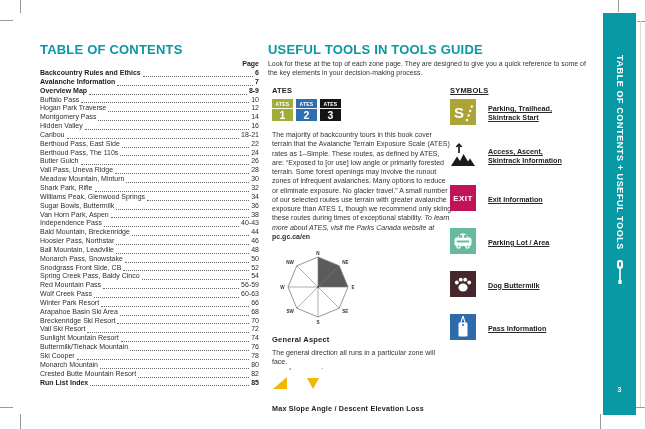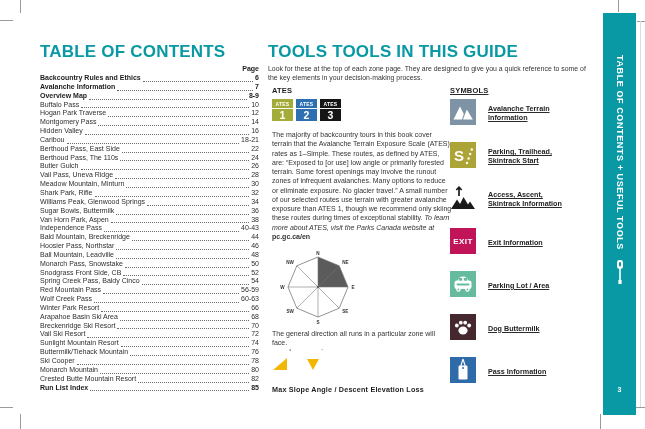--- a/index.html
+++ b/index.html
@@ -5,21 +5,21 @@
   html,body{margin:0;padding:0;background:#fff;}
   #canvas{
     position:relative;width:645px;height:429px;background:#ffffff;overflow:hidden;
     font-family:"Liberation Sans",sans-serif;color:#2b2b2b;
   }
   .crop{position:absolute;background:#9a9a9a;}
   .trim-edge{position:absolute;background:#dcdcdc;}
 
   
   #toc{position:absolute;left:40px;top:42px;width:219px;}
-  .section-title{font-size:17px;font-weight:800;color:#0899A4;letter-spacing:.2px;margin:0 0 2px 0;}
+  .section-title{font-size:13px;font-weight:800;color:#0899A4;letter-spacing:.2px;margin:0 0 2px 0;}
   #toc-page-label{text-align:right;font-size:7px;font-weight:700;color:#222;margin:3px 0 2px 0;}
   .toc-row{display:flex;align-items:flex-end;font-size:7px;line-height:8.85px;color:#2e2e2e;}
   .toc-row .t{white-space:nowrap;}
   .toc-row .dots{flex:1;border-bottom:1px dotted #6a6a6a;margin:0 2px 1px 2px;min-width:6px;}
   .toc-row .p{white-space:nowrap;}
   .toc-row.bold{font-weight:700;color:#1c1c1c;}
 
   
   #tools{position:absolute;left:268px;top:42px;width:318px;}
   #tools-intro{font-size:6.9px;line-height:9px;color:#333;margin:2px 0 0 0;width:318px;}
@@ -249,21 +249,21 @@
         </div>
         <div class="toc-row bold">
           <span class="t">Run List Index</span>
           <span class="dots"></span>
           <span class="p">85</span>
         </div>
       </div>
   </div>
 
   <div id="tools">
-    <h1 class="section-title">TOOLS TOOLS IN THIS GUIDE</h1>
+    <h1 class="section-title">USEFUL TOOLS IN TOOLS GUIDE</h1>
     <p id="tools-intro">Look for these at the top of each zone page. They are designed to give you a quick reference to some of the key elements in your decision-making process.</p>
 
     <div id="ates-col">
       <div class="subhead">ATES</div>
       <div id="badges">
           <div class="badge" style="background: rgb(164, 172, 57);">
             <div class="badge-top">ATES</div>
             <div class="badge-num">1</div>
           </div>
           <div class="badge" style="background: rgb(46, 111, 178);">
@@ -296,44 +296,37 @@
             <text x="66.2" y="13" text-anchor="start">NE</text>
             <text x="75.5" y="38" text-anchor="start">E</text>
             <text x="66.2" y="62" text-anchor="start">SE</text>
             <text x="42" y="72.5" text-anchor="middle">S</text>
             <text x="17.8" y="62" text-anchor="end">SW</text>
             <text x="8.5" y="38" text-anchor="end">W</text>
             <text x="17.8" y="13" text-anchor="end">NW</text>
           </g>
       </svg>
 
+      <div class="subhead" id="general-aspect-head">General Aspect</div>
       <p id="general-aspect-body">The general direction all runs in a particular zone will face.</p>
 
       <div id="slope-icons">
         <span><svg width="16" height="15" viewBox="0 0 16 15">
               <polygon points="1,14 15,14 15,2" fill="#F2B705"></polygon>
             </svg><span class="unit">°</span></span>
         <span><svg width="14" height="15" viewBox="0 0 14 15">
               <polygon points="1,3 13,3 7,14" fill="#F2B705"></polygon>
             </svg><span class="unit">'</span></span>
       </div>
       <div class="subhead" id="max-slope-head">Max Slope Angle / Descent Elevation Loss</div>
     </div>
 
     <div id="symbols-col">
       <div class="subhead">SYMBOLS</div>
       <div id="symbols-list">
-          <div class="sym-row">
-            <span><svg class="sym-icon" viewBox="0 0 26 26">
-                <rect width="26" height="26" fill="#7E94A6"></rect>
-                <path d="M3.5 20.5 L10 7.5 L13.8 15 L12 20.5 Z" fill="#fff"></path>
-                <path d="M13 20.5 L16.8 10.5 L22.8 20.5 Z" fill="#fff"></path>
-              </svg></span>
-            <span class="sym-label">Avalanche Terrain Information</span>
-          </div>
           <div class="sym-row">
             <span><svg class="sym-icon" viewBox="0 0 26 26">
                 <rect width="26" height="26" fill="#ACA437"></rect>
                 <text x="9" y="19" font-size="15" font-weight="bold" fill="#fff" text-anchor="middle" font-family="Liberation Sans,sans-serif">S</text>
                 <circle cx="17" cy="21" r="1.2" fill="#fff"></circle>
                 <circle cx="18.6" cy="16.5" r="1.2" fill="#fff"></circle>
                 <circle cx="20.2" cy="12" r="1.2" fill="#fff"></circle>
                 <circle cx="21.8" cy="7.5" r="1.2" fill="#fff"></circle>
               </svg></span>
             <span class="sym-label">Parking, Trailhead,

